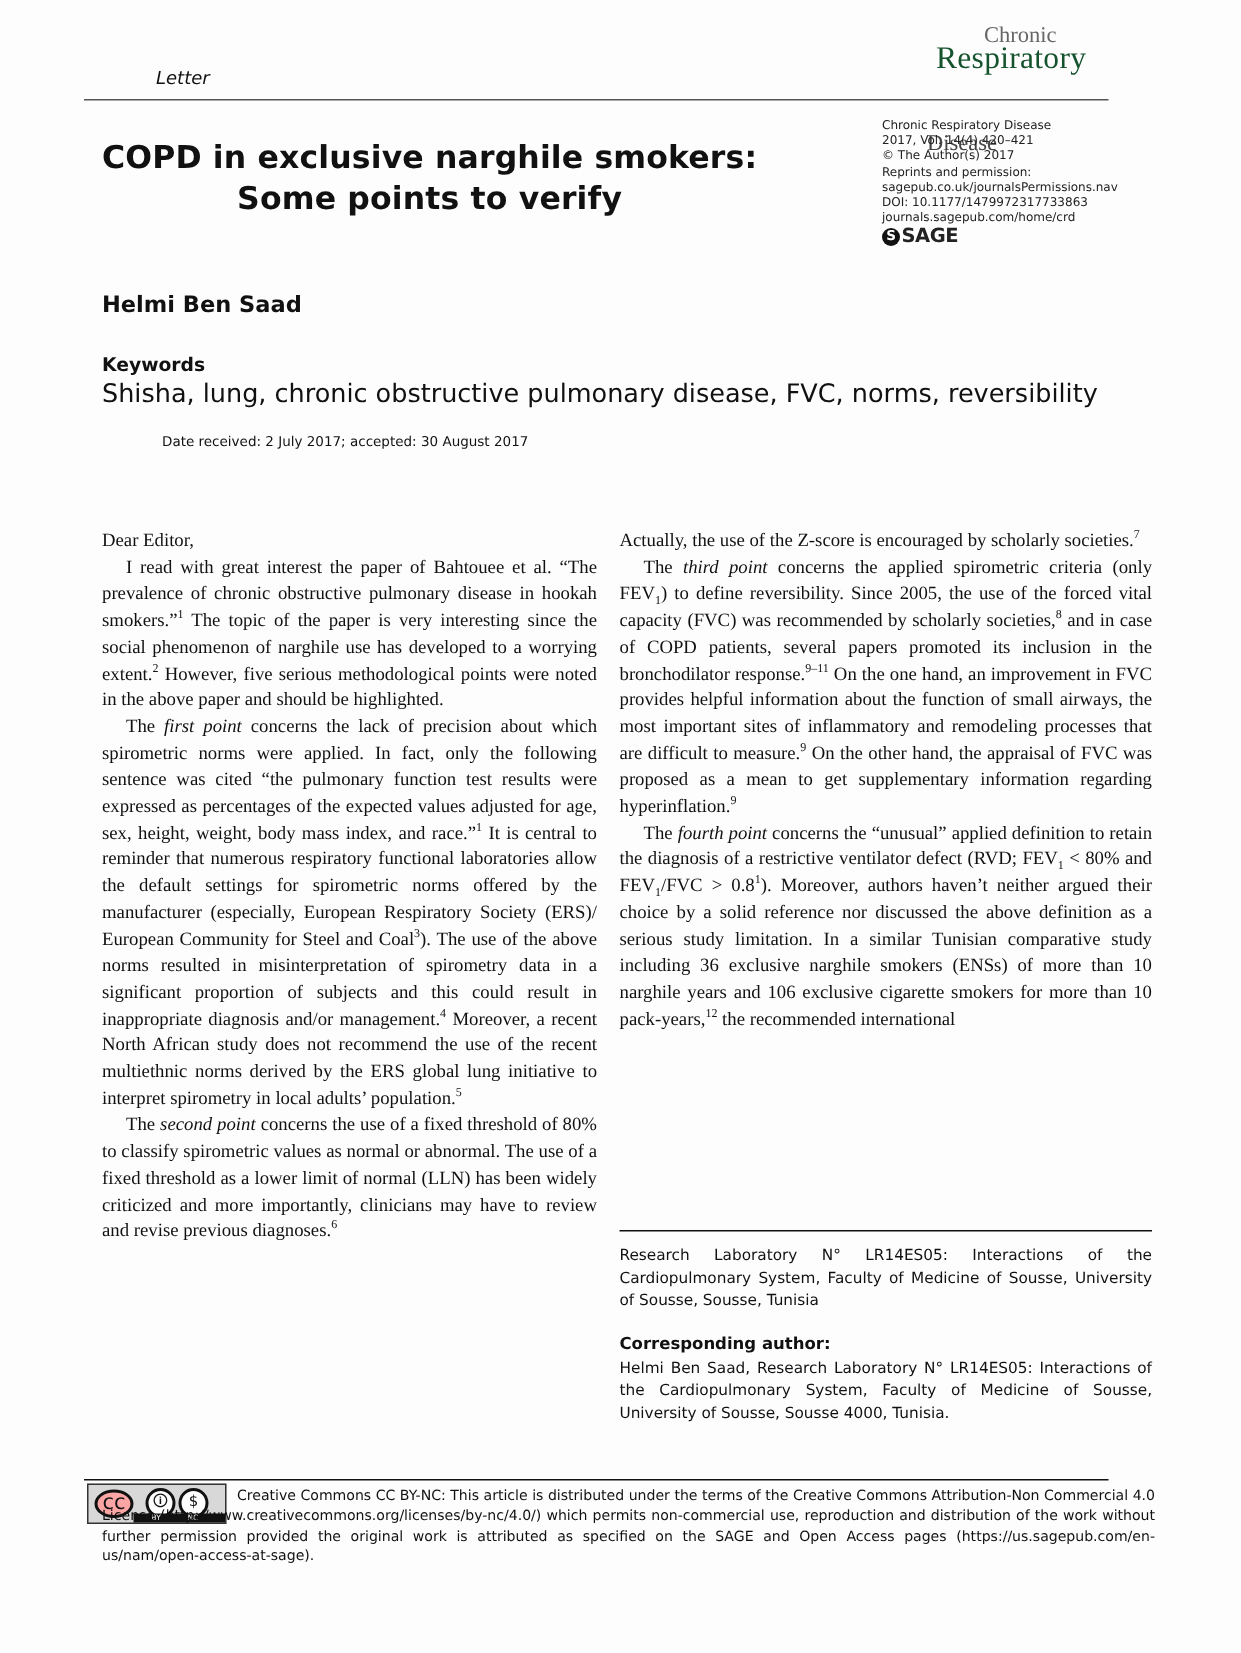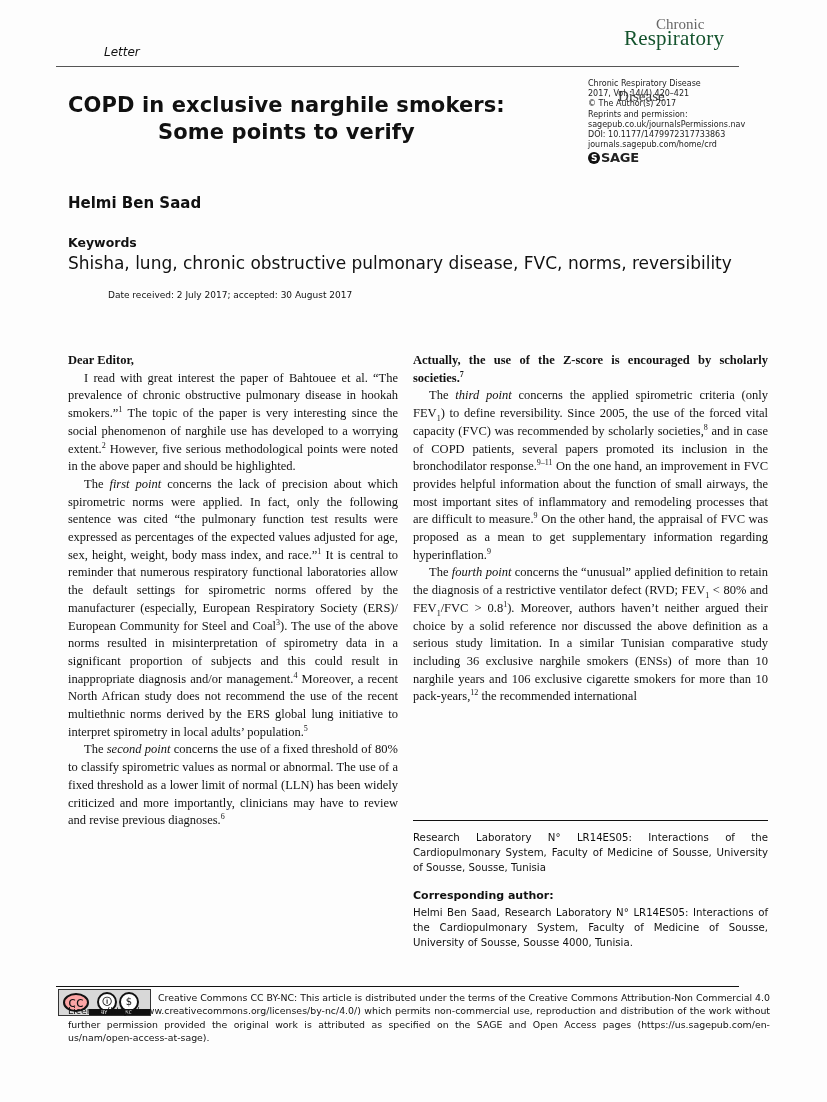--- a/index.html
+++ b/index.html
@@ -22,21 +22,21 @@
   #title { position: absolute; left: 68px; top: 92px; font-size: 21px; font-weight: bold; line-height: 27px; letter-spacing: 0.1px; text-align: center; }
   #author { position: absolute; left: 68px; top: 194px; font-size: 15px; font-weight: bold; }
   #keywords-heading { position: absolute; left: 68px; top: 235px; font-size: 12.5px; font-weight: bold; }
   #keywords-text { position: absolute; left: 68px; top: 253px; font-size: 17px; }
   #dates { position: absolute; left: 68px; top: 290px; font-size: 9px; padding-left: 40px; }
 
   .col { position: absolute; top: 352px; font-size: 12.5px; line-height: 17.7px; text-align: justify; }
   #col-left { left: 68px; width: 330px; }
   #col-right { left: 413px; width: 355px; }
   .col p { margin: 0; text-indent: 16px; }
-  .col p.noindent { text-indent: 0; font-weight: bold; }
+  .col p.noindent { text-indent: 0; }
   sup, sub { font-size: 8px; line-height: 0; }
 
   #aff-rule { position: absolute; left: 413px; width: 355px; top: 820px; height: 1px; background: #111; }
   #affiliation { position: absolute; left: 413px; width: 355px; top: 830px; font-size: 10.2px; line-height: 15px; text-align: justify; }
   #corr-heading { position: absolute; left: 413px; top: 889px; font-size: 11px; font-weight: bold; }
   #corr-text { position: absolute; left: 413px; width: 355px; top: 905px; font-size: 10.2px; line-height: 15px; text-align: justify; }
 
   #footer-rule { position: absolute; left: 56px; right: 88px; top: 986px; height: 1px; background: #111; }
   #cc-badge { position: absolute; left: 58px; top: 989px; width: 93px; height: 27px; background: #d8d8d8; border: 1px solid #333; box-sizing: border-box; }
   #cc-badge .cc { position: absolute; left: 4px; top: 3px; width: 22px; height: 15px; border: 2px solid #111; border-radius: 50%; font-size: 14px; font-weight: normal; text-align: center; line-height: 15px; background: #fca5a5; }

